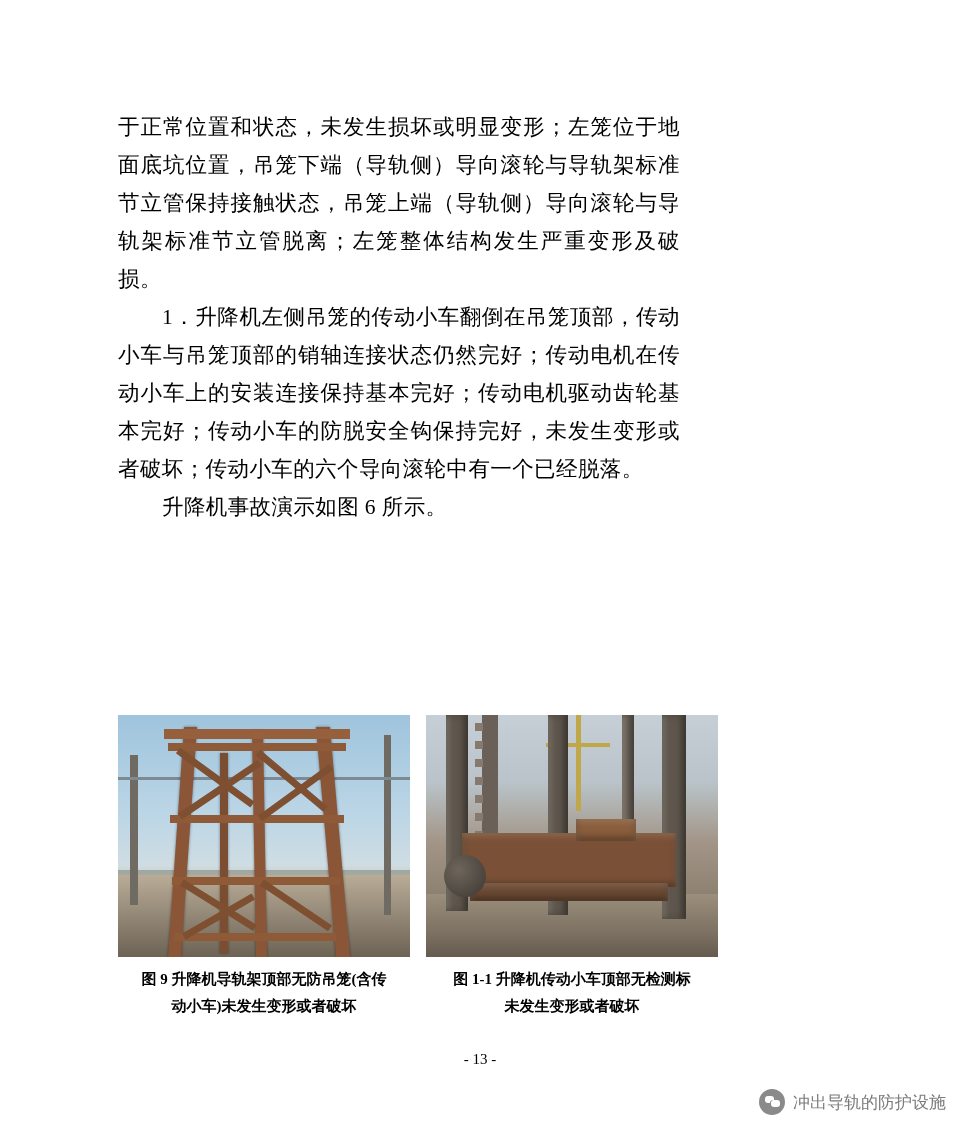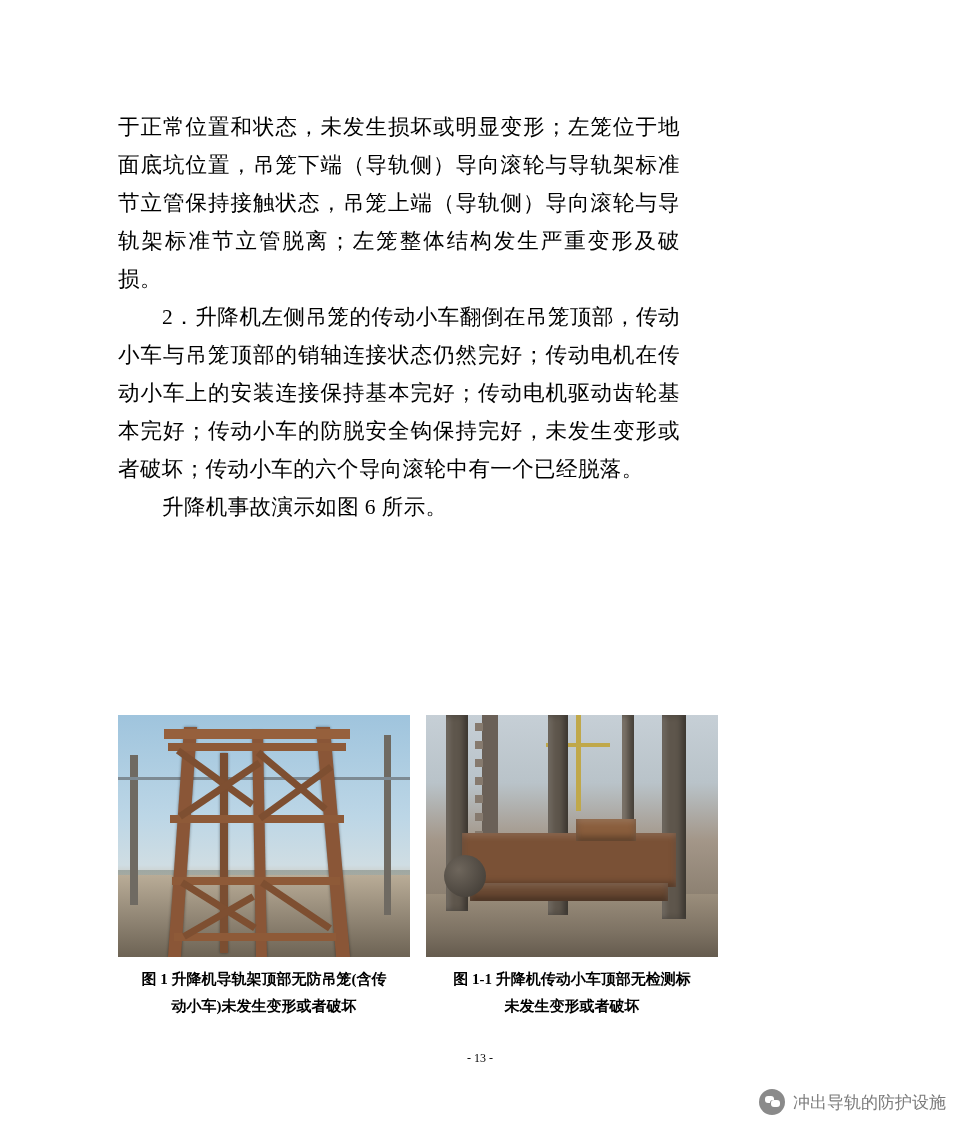--- a/index.html
+++ b/index.html
@@ -65,21 +65,21 @@
     line-height: 27px;
     text-align: center;
     font-family: "Liberation Serif", "DejaVu Serif", serif;
   }
   .page-number {
     position: absolute;
     left: 0;
     top: 1035px;
     width: 960px;
     text-align: center;
-    font-size: 12px;
+    font-size: 15px;
     font-family: "Liberation Serif", "DejaVu Serif", serif;
   }
   .watermark {
     position: absolute;
     right: 14px;
     top: 1073px;
     display: flex;
     align-items: center;
     gap: 8px;
     color: #7b7b7b;
@@ -193,21 +193,21 @@
     background: #c0a84a;
   }
 </style>
 </head>
 <body>
 
 <div class="page">
 
   <div class="content">
     <p class="para">于正常位置和状态，未发生损坏或明显变形；左笼位于地面底坑位置，吊笼下端（导轨侧）导向滚轮与导轨架标准节立管保持接触状态，吊笼上端（导轨侧）导向滚轮与导轨架标准节立管脱离；左笼整体结构发生严重变形及破损。</p>
-    <p class="para indent">2．升降机左侧吊笼的传动小车翻倒在吊笼顶部，传动小车与吊笼顶部的销轴连接状态仍然完好；传动电机在传动小车上的安装连接保持基本完好；传动电机驱动齿轮基本完好；传动小车的防脱安全钩保持完好，未发生变形或者破坏；传动小车的六个导向滚轮中有一个已经脱落。</p>
+    <p class="para indent">1．升降机左侧吊笼的传动小车翻倒在吊笼顶部，传动小车与吊笼顶部的销轴连接状态仍然完好；传动电机在传动小车上的安装连接保持基本完好；传动电机驱动齿轮基本完好；传动小车的防脱安全钩保持完好，未发生变形或者破坏；传动小车的六个导向滚轮中有一个已经脱落。</p>
     <p class="para indent">升降机事故演示如图 6 所示。</p>
   </div>
 
   <div class="figures">
 
     <div class="fig">
       <div class="fig-img photo1">
         <div class="p1-horizon"></div>
         <div class="p1-ground"></div>
 
@@ -232,21 +232,21 @@
           <div class="brace" style="left:100px; top:22px; width:88px; transform:rotate(40deg);"></div>
           <div class="brace" style="left:102px; top:88px; width:88px; transform:rotate(-36deg);"></div>
           <div class="brace" style="left:24px; top:152px; width:86px; transform:rotate(32deg);"></div>
           <div class="brace" style="left:104px; top:152px; width:82px; transform:rotate(34deg);"></div>
           <div class="brace" style="left:26px; top:206px; width:80px; transform:rotate(-30deg);"></div>
 
           <div class="hbar" style="left:6px; top:2px; width:186px; height:10px; background:#96603c;"></div>
         </div>
       </div>
       <div class="fig-caption">
-        <span>图 1 升降机导轨架顶部无防吊笼(含传</span><br>
+        <span>图 9 升降机导轨架顶部无防吊笼(含传</span><br>
         <span>动小车)未发生变形或者破坏</span>
       </div>
     </div>
 
     <div class="fig">
       <div class="fig-img photo2">
         <div class="p2-mud"></div>
         <div class="p2-crane" style="left:150px; top:0; height:96px;"></div>
         <div class="p2-crane" style="left:120px; top:28px; width:64px; height:4px;"></div>
 

